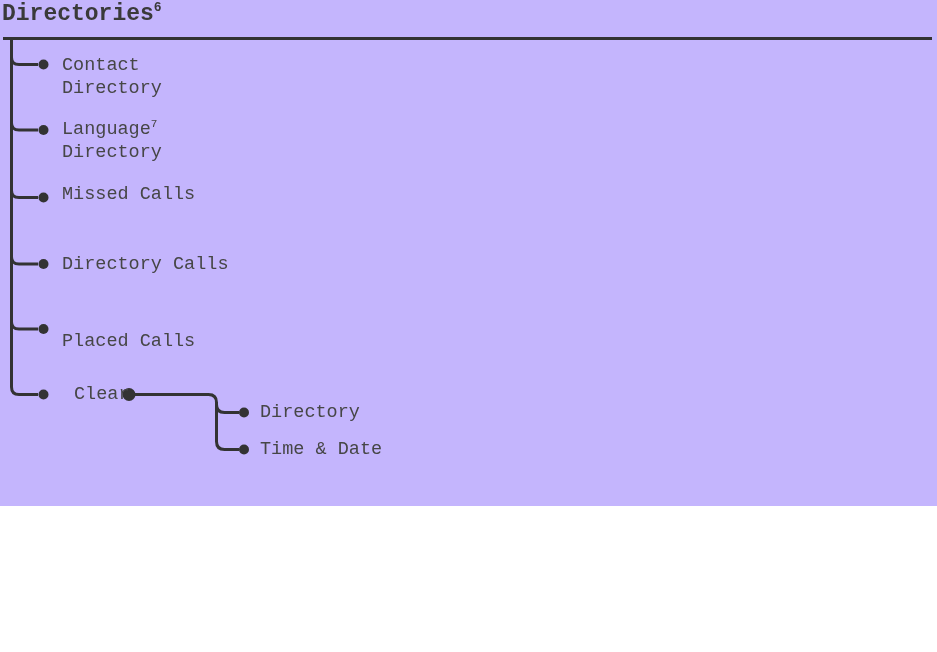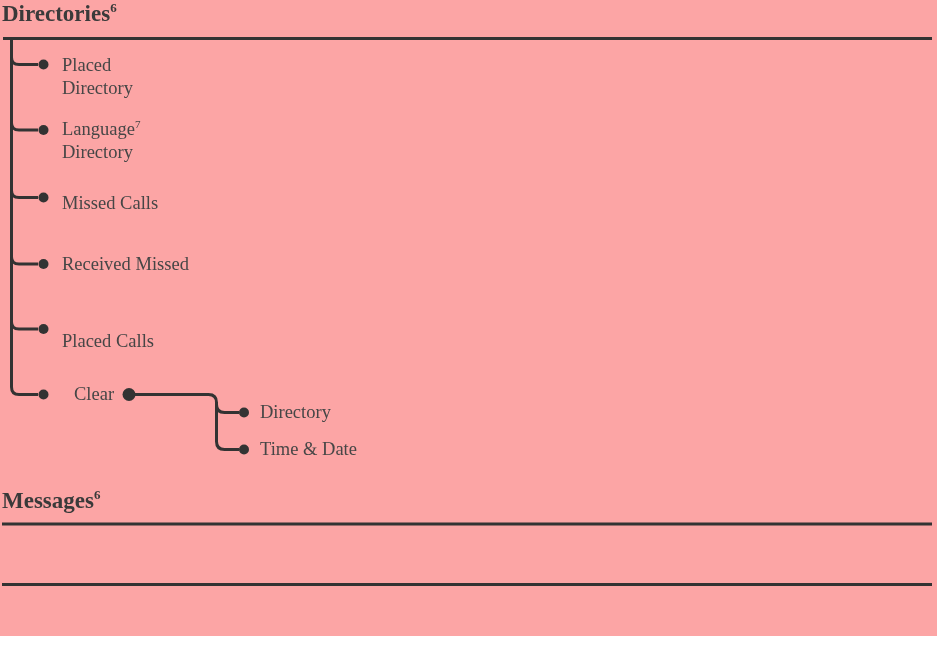--- a/index.html
+++ b/index.html
@@ -3,24 +3,24 @@
 <meta charset="utf-8">
 <style>
   html, body {
     margin: 0;
     padding: 0;
     background: #ffffff;
   }
   .page {
     position: relative;
     width: 937px;
-    height: 636px;
-    background: #fca5a5;
+    height: 506px;
+    background: #c4b5fd;
     overflow: hidden;
-    font-family: Liberation Serif, serif;
+    font-family: Liberation Mono, monospace;
   }
   .tree-svg {
     position: absolute;
     left: 0;
     top: 0;
     width: 937px;
     height: 652px;
   }
   .tree-svg path {
     fill: none;
@@ -112,44 +112,41 @@
     <path d="M135 394.5 H208.5 Q216.5 394.5 216.5 402.5 V441.5 Q216.5 449.5 224.5 449.5 H239"></path>
     <path d="M216.5 404.5 Q216.5 412.5 224.5 412.5 H239"></path>
     <circle cx="244" cy="412.5" r="5"></circle>
     <circle cx="244" cy="449.5" r="5"></circle>
 
     <path d="M2 524 H932"></path>
     <path d="M2 584.5 H932"></path>
   </svg>
 
   <div class="menu-label" style="top:54px;">
-    <div>Placed</div>
+    <div>Contact</div>
     <div>Directory</div>
   </div>
 
   <div class="menu-label" style="top:117.5px;">
     <div>
       <span>Language</span><sup>7</sup>
     </div>
     <div>Directory</div>
   </div>
 
-  <div class="menu-label" style="top:183px;margin-top:9px;">Missed Calls</div>
+  <div class="menu-label" style="top:183px;">Missed Calls</div>
 
-  <div class="menu-label" style="top:252.5px;">Received Missed</div>
+  <div class="menu-label" style="top:252.5px;">Directory Calls</div>
 
   <div class="menu-label" style="top:317.5px;margin-top:12px;">Placed Calls</div>
 
   <div class="menu-label" style="top:382.5px;margin-left:12px;">Clear</div>
 
   <div class="menu-label submenu-label" style="top:401px;">Directory</div>
 
   <div class="menu-label submenu-label" style="top:438px;">Time &amp; Date</div>
 
-  <div class="heading" style="top:487px;">
-    <span>Messages</span><sup>6</sup>
-  </div>
 
 
   <div class="footnotes">
   </div>
 
 </div>
 
 </body></html>

